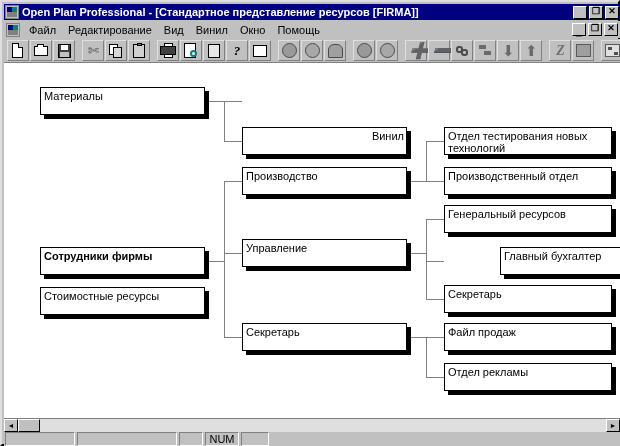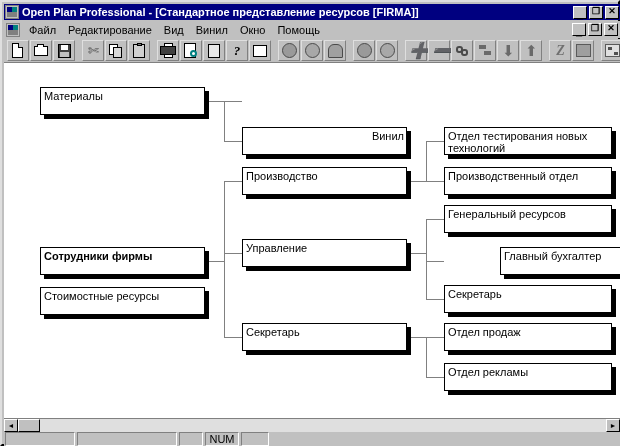--- a/index.html
+++ b/index.html
@@ -327,21 +327,21 @@
         <div class="node" style="left: 440px; top: 142px; width: 168px; height: 28px;">
           <span class="lbl">Генеральный ресурсов</span>
         </div>
         <div class="node" style="left: 456px; top: 184px; width: 168px; height: 28px; margin-left: 40px;">
           <span class="lbl">Главный бухгалтер</span>
         </div>
         <div class="node" style="left: 440px; top: 222px; width: 168px; height: 28px;">
           <span class="lbl">Секретарь</span>
         </div>
         <div class="node" style="left: 440px; top: 260px; width: 168px; height: 28px;">
-          <span class="lbl">Отдел продаж</span>
+          <span class="lbl">Файл продаж</span>
         </div>
         <div class="node" style="left: 440px; top: 300px; width: 168px; height: 28px;">
           <span class="lbl">Отдел рекламы</span>
         </div>
       </div>
   </div>
 
   <div class="hscroll">
     <div class="sbtn">
         <span class="ar">◄</span>

